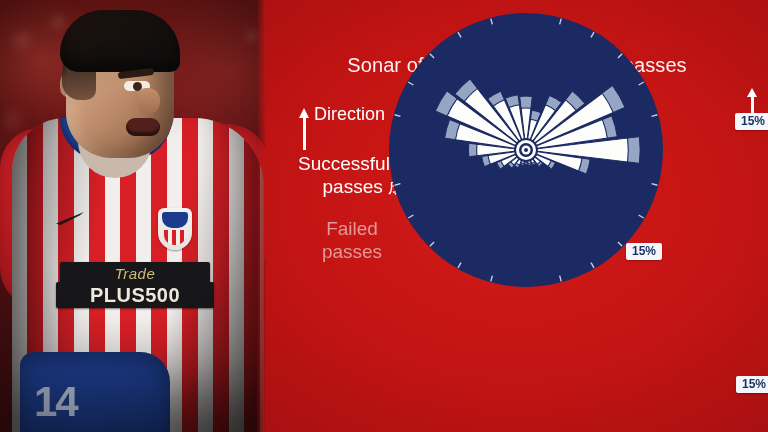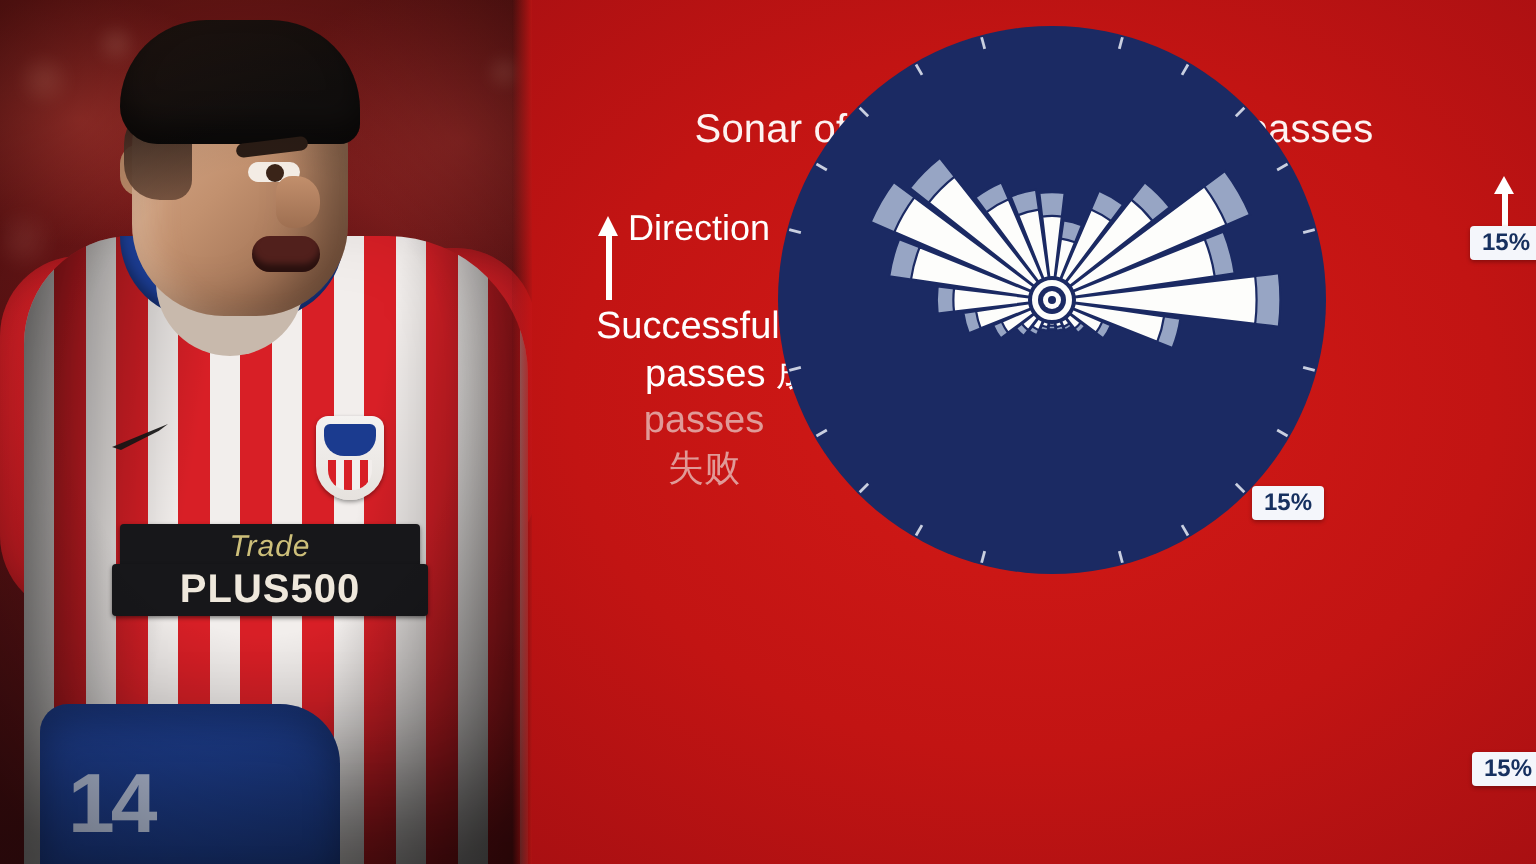--- a/index.html
+++ b/index.html
@@ -267,22 +267,22 @@
         <div class="lg-arrow"></div>
         <div>
           <div class="lg-dir">Direction</div>
         </div>
       </div>
       <div class="lg-succ">Successful</div>
       <div class="lg-succ" style="text-align:right;width:126px;">
         <span>passes</span>
         <span class="lg-succ-cn">成功</span>
       </div>
+      <div class="lg-fail" style="text-align:center;width:108px;">Failed</div>
       <div class="lg-fail" style="margin-top:0;text-align:center;width:108px;">passes</div>
-      <div class="lg-fail-cn">失败</div>
     </div>
 
     <div id="sonar">
       <svg width="292" height="292" viewBox="0 0 292 292">
         <circle cx="146" cy="146" r="137" fill="#1b2a63"></circle>
         <g id="sonar-ticks">
             <line x1="179.65" y1="20.43" x2="181.20" y2="14.63" stroke="#e8ecf6" stroke-width="1.4" opacity=".85"></line>
             <line x1="211.00" y1="33.42" x2="214.00" y2="28.22" stroke="#e8ecf6" stroke-width="1.4" opacity=".85"></line>
             <line x1="237.92" y1="54.08" x2="242.17" y2="49.83" stroke="#e8ecf6" stroke-width="1.4" opacity=".85"></line>
             <line x1="258.58" y1="81.00" x2="263.78" y2="78.00" stroke="#e8ecf6" stroke-width="1.4" opacity=".85"></line>

